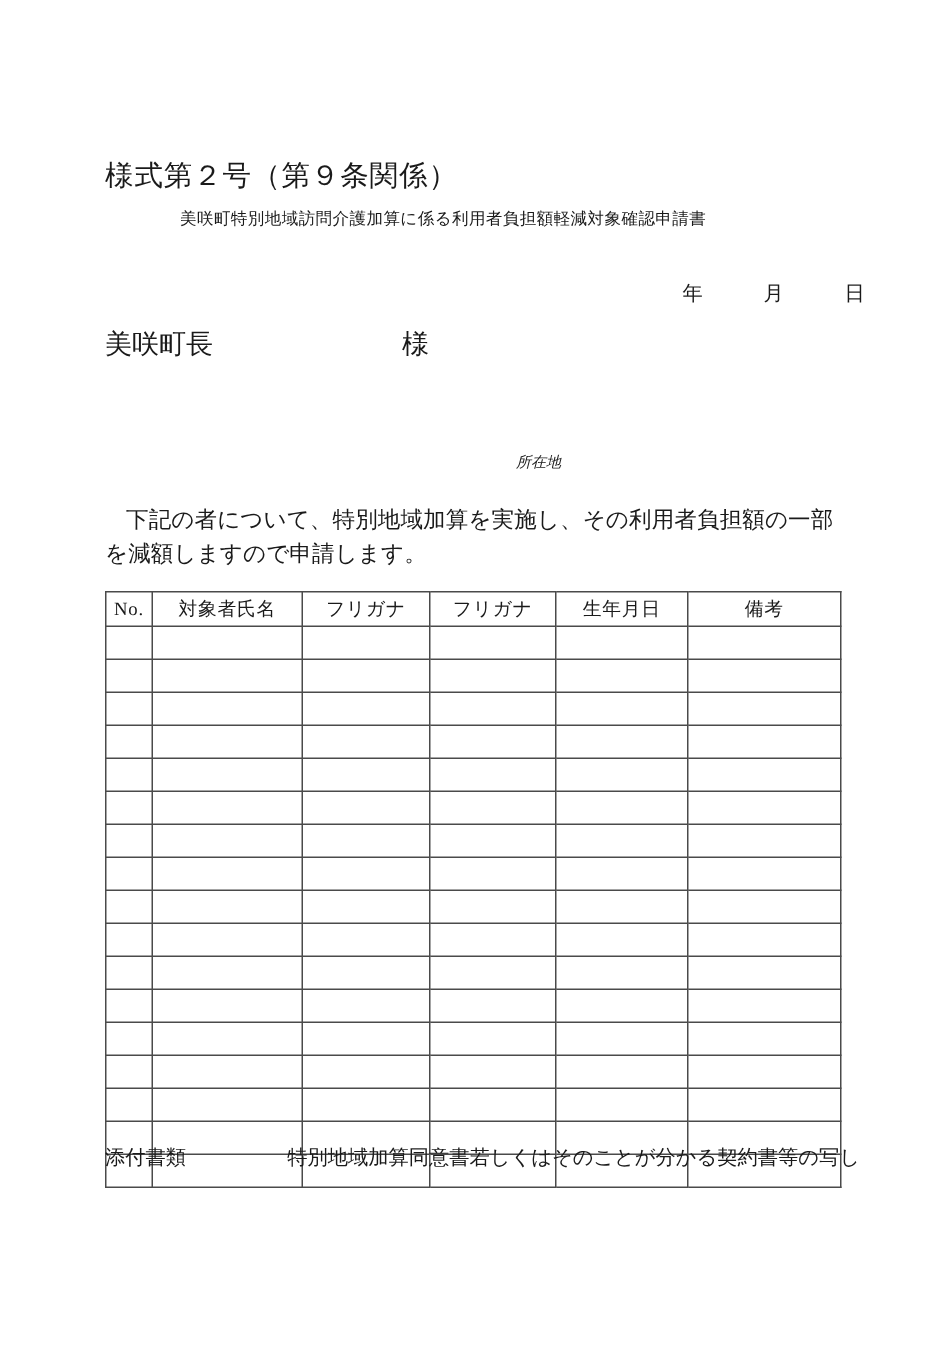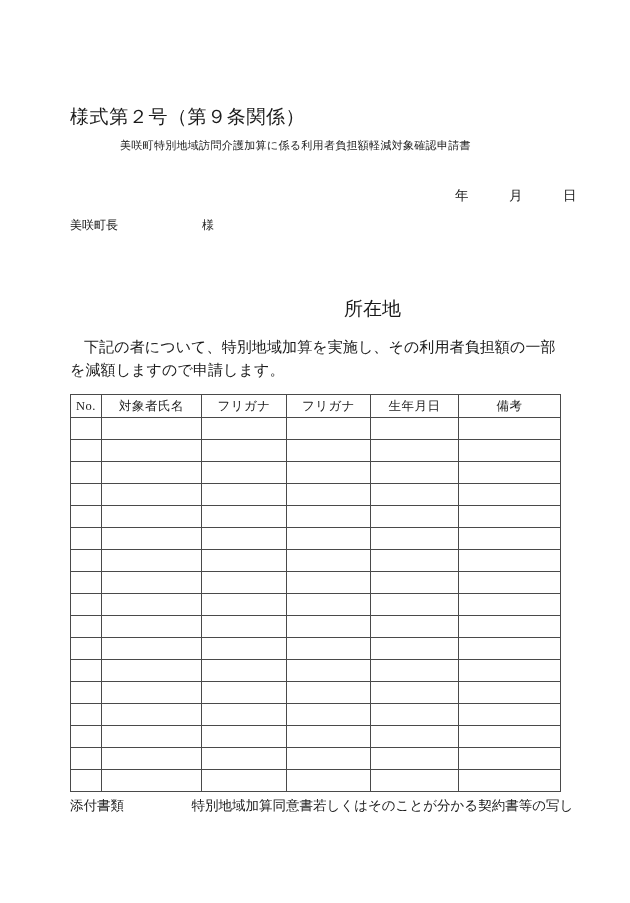--- a/index.html
+++ b/index.html
@@ -53,32 +53,33 @@
     font-size: 13.5px;
     white-space: pre;
     margin-top: 10px;
   }
 
   
   .addressee {
     position: absolute;
     left: 70px;
     top: 217px;
-    font-size: 12px;
+    font-size: 18px;
     white-space: pre;
   }
 
   
   .applicant {
     position: absolute;
     left: 248px;
     top: 256px;
-    font-size: 19px;
+    font-size: 10px;
     line-height: 21px;
     white-space: pre;
+    font-style: italic;
   }
   .applicant .row-addr { padding-left: 96px; }
   .applicant .row-label { padding-left: 0px; }
   .applicant .row-name { padding-left: 100px; }
 
   
   .body-text {
     position: absolute;
     left: 70px;
     top: 336px;
@@ -122,21 +123,21 @@
   table.applicants col.c-ins     { width: 100px; }
   table.applicants col.c-name    { width: 85px; }
   table.applicants col.c-kana    { width: 84px; }
   table.applicants col.c-dob     { width: 88px; }
   table.applicants col.c-note    { width: 102px; }
 
   
   .attachment {
     position: absolute;
     left: 70px;
-    top: 797px;
+    top: 763px;
     font-size: 13.5px;
     white-space: pre;
   }
 </style>
 </head>
 <body>
 
 <div class="page">
 
   <div class="form-no">様式第２号（第９条関係）</div>

